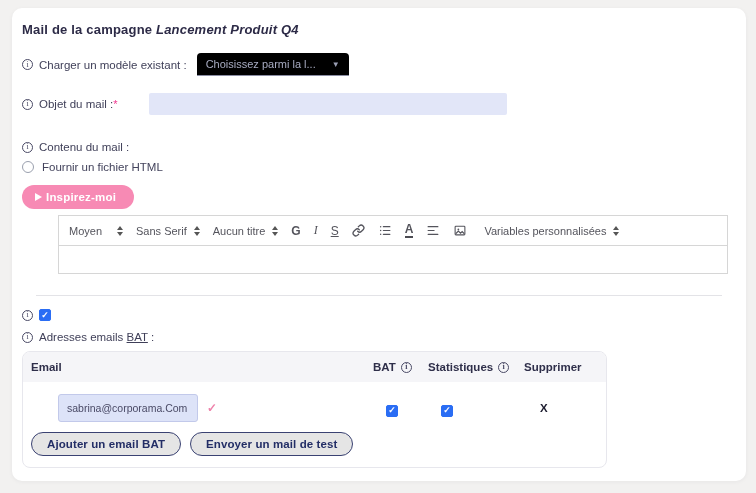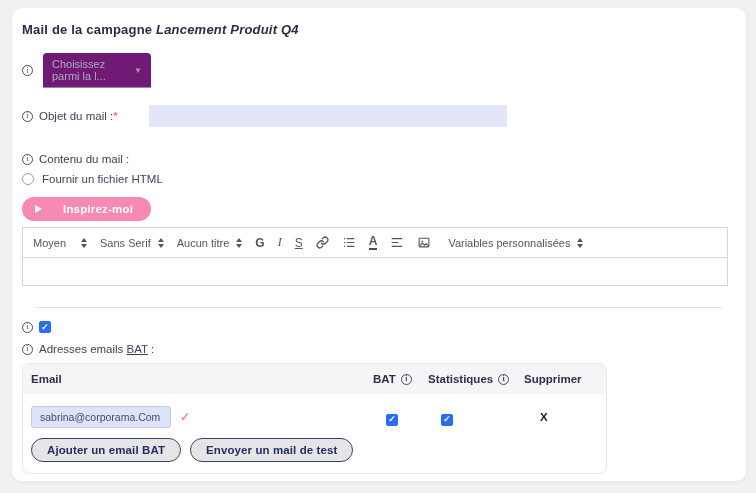--- a/index.html
+++ b/index.html
@@ -23,21 +23,21 @@
     display:inline-flex; align-items:center; justify-content:center;
     width:11px; height:11px; border:1px solid #4a4a66; border-radius:50%;
     font-size:8px; line-height:1; color:#4a4a66; flex:0 0 auto;
     font-family:"Liberation Serif", serif;
   }
   .lbl { font-size:11.5px; color:#3f3f58; }
   .frow { display:flex; align-items:center; gap:6px; }
 
   .row-template { margin-top:16px; }
   .select-pill {
-    margin-left:4px; width:108px; background:#701a75; color:#a8acc2;
+    margin-left:4px; width:152px; background:#000000; color:#a8acc2;
     font-size:11px; padding:5px 9px; border-bottom:1px solid #8a8da3;
     border-radius:4px 4px 0 0; display:flex; align-items:center; justify-content:space-between;
     cursor:pointer;
   }
   .caret { font-size:8px; color:#9a9eb4; }
 
   .row-subject { margin-top:17px; }
   .req { color:#f0368f; font-size:11px; vertical-align:top; }
   .subject-input {
     margin-left:26px; width:358px; height:22px; border:none; outline:none;
@@ -50,28 +50,28 @@
   .radio {
     width:12px; height:12px; border-radius:50%; border:1px solid #9aa0ae;
     display:inline-flex; align-items:center; justify-content:center; flex:0 0 auto; background:#fff;
   }
   .radio.on { border-color:#2d6ff2; }
   .radio .dot { width:7px; height:7px; border-radius:50%; background:transparent; }
   .radio.on .dot { background:#2d6ff2; }
   .radio-label { font-size:11.5px; color:#43435c; }
 
   .btn-inspire {
-    margin-top:9px; display:inline-flex; align-items:center; gap:21px;
+    margin-top:9px; display:inline-flex; align-items:center; gap:4px;
     background:#f78ab4; color:#fff; border:none; font-weight:bold; font-size:11.5px;
     padding:6px 18px 6px 13px; border-radius:15px; cursor:pointer;
     font-family:"Liberation Sans", sans-serif; letter-spacing:.2px;
   }
   .play-tri { width:0; height:0; border-top:4px solid transparent; border-bottom:4px solid transparent; border-left:7px solid #fff; }
 
-  .editor { margin-top:6px; border:1px solid #d6d6d6; }
+  .editor { margin-top:6px; border:1px solid #d6d6d6;margin-left:36px; }
   .toolbar {
     display:flex; align-items:center; gap:13px; padding:7px 10px;
     border-bottom:1px solid #d6d6d6; color:#54545c; font-size:11px;
   }
   .tb-select { display:flex; align-items:center; gap:7px; cursor:pointer; }
   .tb-select.w1 { width:54px; justify-content:space-between; }
   .sort-arrows { display:inline-flex; flex-direction:column; gap:2px; }
   .tri-up { width:0;height:0;border-left:3px solid transparent;border-right:3px solid transparent;border-bottom:4px solid #555; }
   .tri-down { width:0;height:0;border-left:3px solid transparent;border-right:3px solid transparent;border-top:4px solid #555; }
   .tb-btn { cursor:pointer; display:inline-flex; align-items:center; color:#54545c; background:none; border:none; font-size:12px; font-family:"Liberation Sans", sans-serif; }
@@ -96,42 +96,43 @@
   .row-bat-label { margin-top:10px; }
   .u { text-decoration:underline; }
 
   .bat-table { margin-top:8px; width:585px; border:1px solid #e7e7ed; border-radius:8px; background:#fff; overflow:hidden; }
   .t-grid { display:grid; grid-template-columns:342px 55px 96px 1fr; align-items:center; }
   .t-head { background:#f5f5f8; padding:9px 8px; font-weight:bold; font-size:11.5px; color:#2f2f4a; }
   .t-head .hcell { display:flex; align-items:center; gap:5px; }
   .t-body { padding:12px 8px 4px 8px; }
   .email-cell { display:flex; align-items:center; gap:9px; }
   .email-input {
-    width:140px; height:22px; background:#dde3f8; border:1px solid #c2c9ea; border-radius:3px;
-    font-size:10.5px; color:#4a4a66; padding:0 8px; outline:none; font-family:"Liberation Sans", sans-serif;
+    width:140px; height:28px; background:#dde3f8; border:1px solid #c2c9ea; border-radius:3px;
+    font-size:10.5px; color:#4a4a66; padding:0 8px; outline:none; font-family:"Liberation Sans", sans-serif;margin-left:27px;
   }
   .valid-mark { color:#ee82aa; font-size:12px; font-weight:bold; }
   .cb-cell { padding-left:13px; }
   .del-x { padding-left:16px; font-size:11.5px; font-weight:bold; color:#1c1c2e; cursor:pointer; }
   .t-actions { display:flex; gap:9px; padding:6px 8px 11px 8px; }
   .btn-outline {
     border:1.5px solid #3a4272; color:#232e66; font-weight:bold; font-size:11.5px;
     padding:5px 15px; border-radius:16px; background:#e5e5e5; cursor:pointer;
     font-family:"Liberation Sans", sans-serif; letter-spacing:.1px;
   }
 </style>
 </head>
 <body>
 
 <div class="card">
 
   <div class="page-title"><span>Mail de la campagne </span><span class="campaign">Lancement Produit Q4</span></div>
 
   <div class="frow row-template">
     <span class="info-icon">i</span>
+    <span class="lbl">Charger un modèle existant :</span>
     <div class="select-pill">
       <span>Choisissez parmi la l...</span>
       <span class="caret">▼</span>
     </div>
   </div>
 
   <div class="frow row-subject">
     <span class="info-icon">i</span>
     <span class="lbl"><span>Objet du mail :</span><span class="req">*</span></span>
     <input class="subject-input" type="text" value="" style="">

